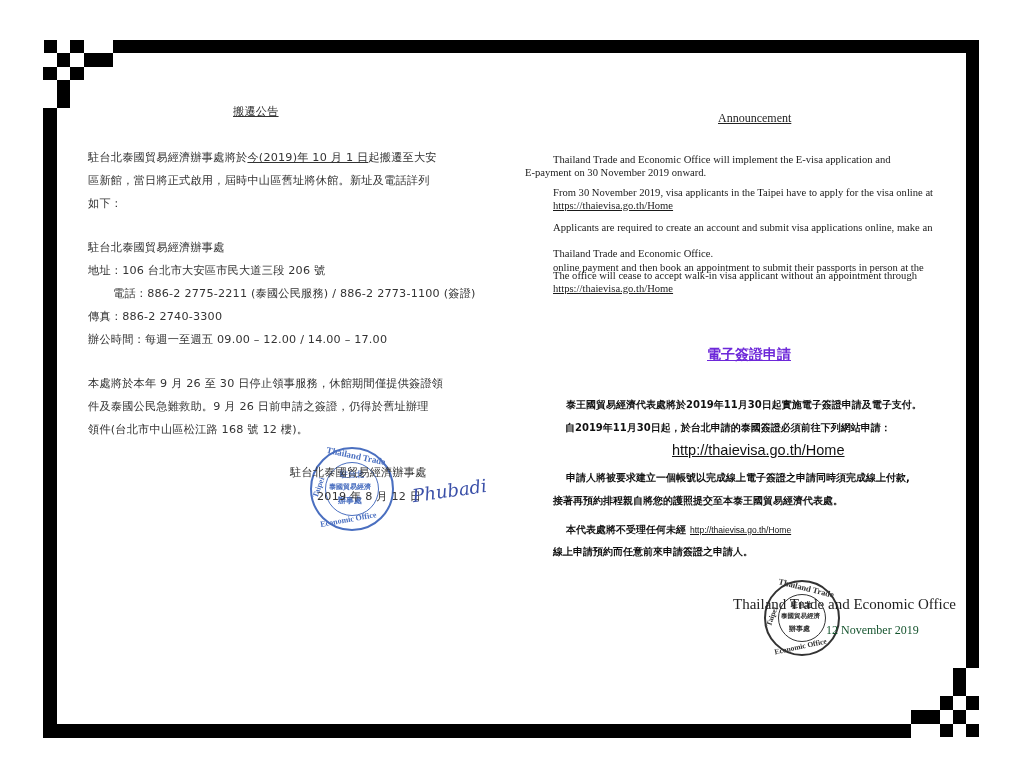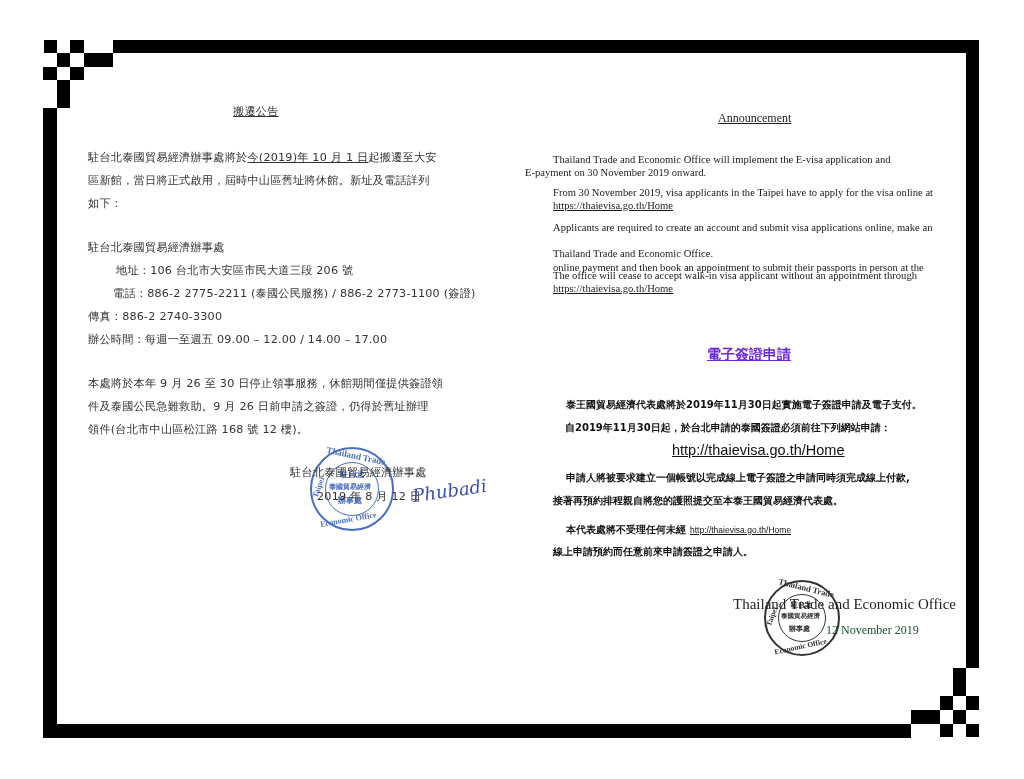--- a/index.html
+++ b/index.html
@@ -51,21 +51,21 @@
 <div>
   <div class="abs zh lp-text u" style="left:233px;top:104px;">搬遷公告</div>
 
   <div class="abs zh lp-text" style="left:88px;top:150px;">
     <span>駐台北泰國貿易經濟辦事處將於</span><span class="u">今(2019)年 10 月 1 日</span><span>起搬遷至大安</span>
   </div>
   <div class="abs zh lp-text" style="left:88px;top:173px;">區新館，當日將正式啟用，屆時中山區舊址將休館。新址及電話詳列</div>
   <div class="abs zh lp-text" style="left:88px;top:196px;">如下：</div>
 
   <div class="abs zh lp-text" style="left:88px;top:240px;">駐台北泰國貿易經濟辦事處</div>
-  <div class="abs zh lp-text" style="left:88px;top:263px;margin-left:28px;">地址：106 台北市大安區市民大道三段 206 號</div>
+  <div class="abs zh lp-text" style="left:88px;top:263px;">地址：106 台北市大安區市民大道三段 206 號</div>
   <div class="abs zh lp-text" style="left:88px;top:286px;margin-left:25px;">電話：886-2 2775-2211 (泰國公民服務) / 886-2 2773-1100 (簽證)</div>
   <div class="abs zh lp-text" style="left:88px;top:309px;">傳真：886-2 2740-3300</div>
   <div class="abs zh lp-text" style="left:88px;top:332px;">辦公時間：每週一至週五 09.00 – 12.00 / 14.00 – 17.00</div>
 
   <div class="abs zh lp-text" style="left:88px;top:376px;">本處將於本年 9 月 26 至 30 日停止領事服務，休館期間僅提供簽證領</div>
   <div class="abs zh lp-text" style="left:88px;top:399px;">件及泰國公民急難救助。9 月 26 日前申請之簽證，仍得於舊址辦理</div>
   <div class="abs zh lp-text" style="left:88px;top:422px;">領件(台北市中山區松江路 168 號 12 樓)。</div>
 
   <div class="stamp" style="left:310px;top:447px;width:84px;height:84px;">
     <div class="inner" style="left:13px;top:13px;width:54px;height:54px;"></div>

